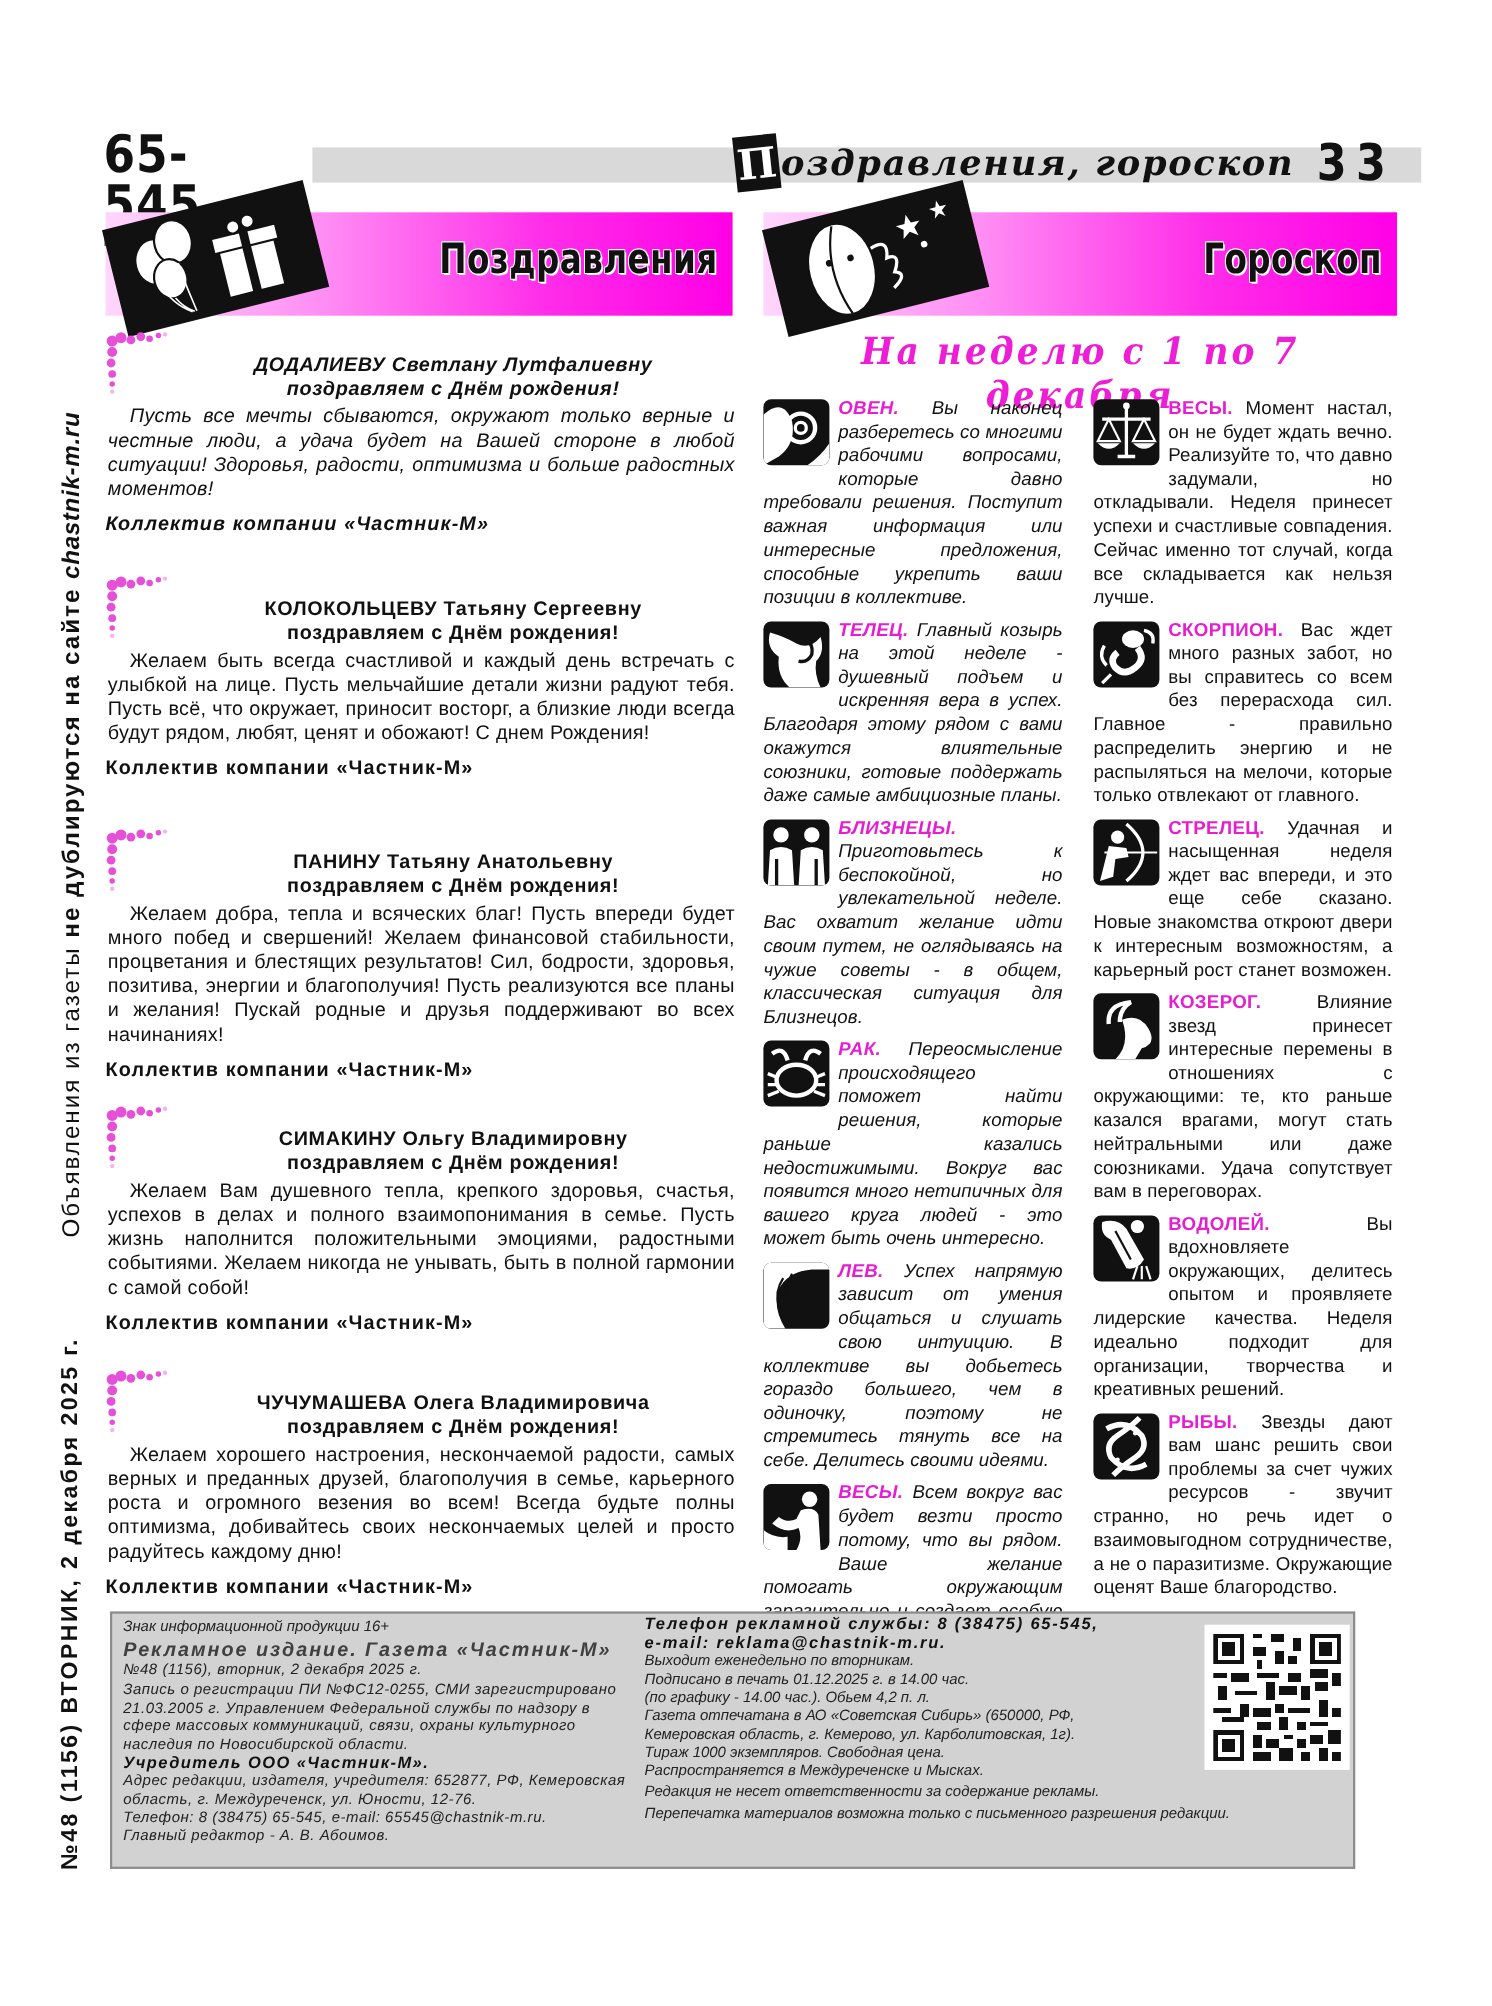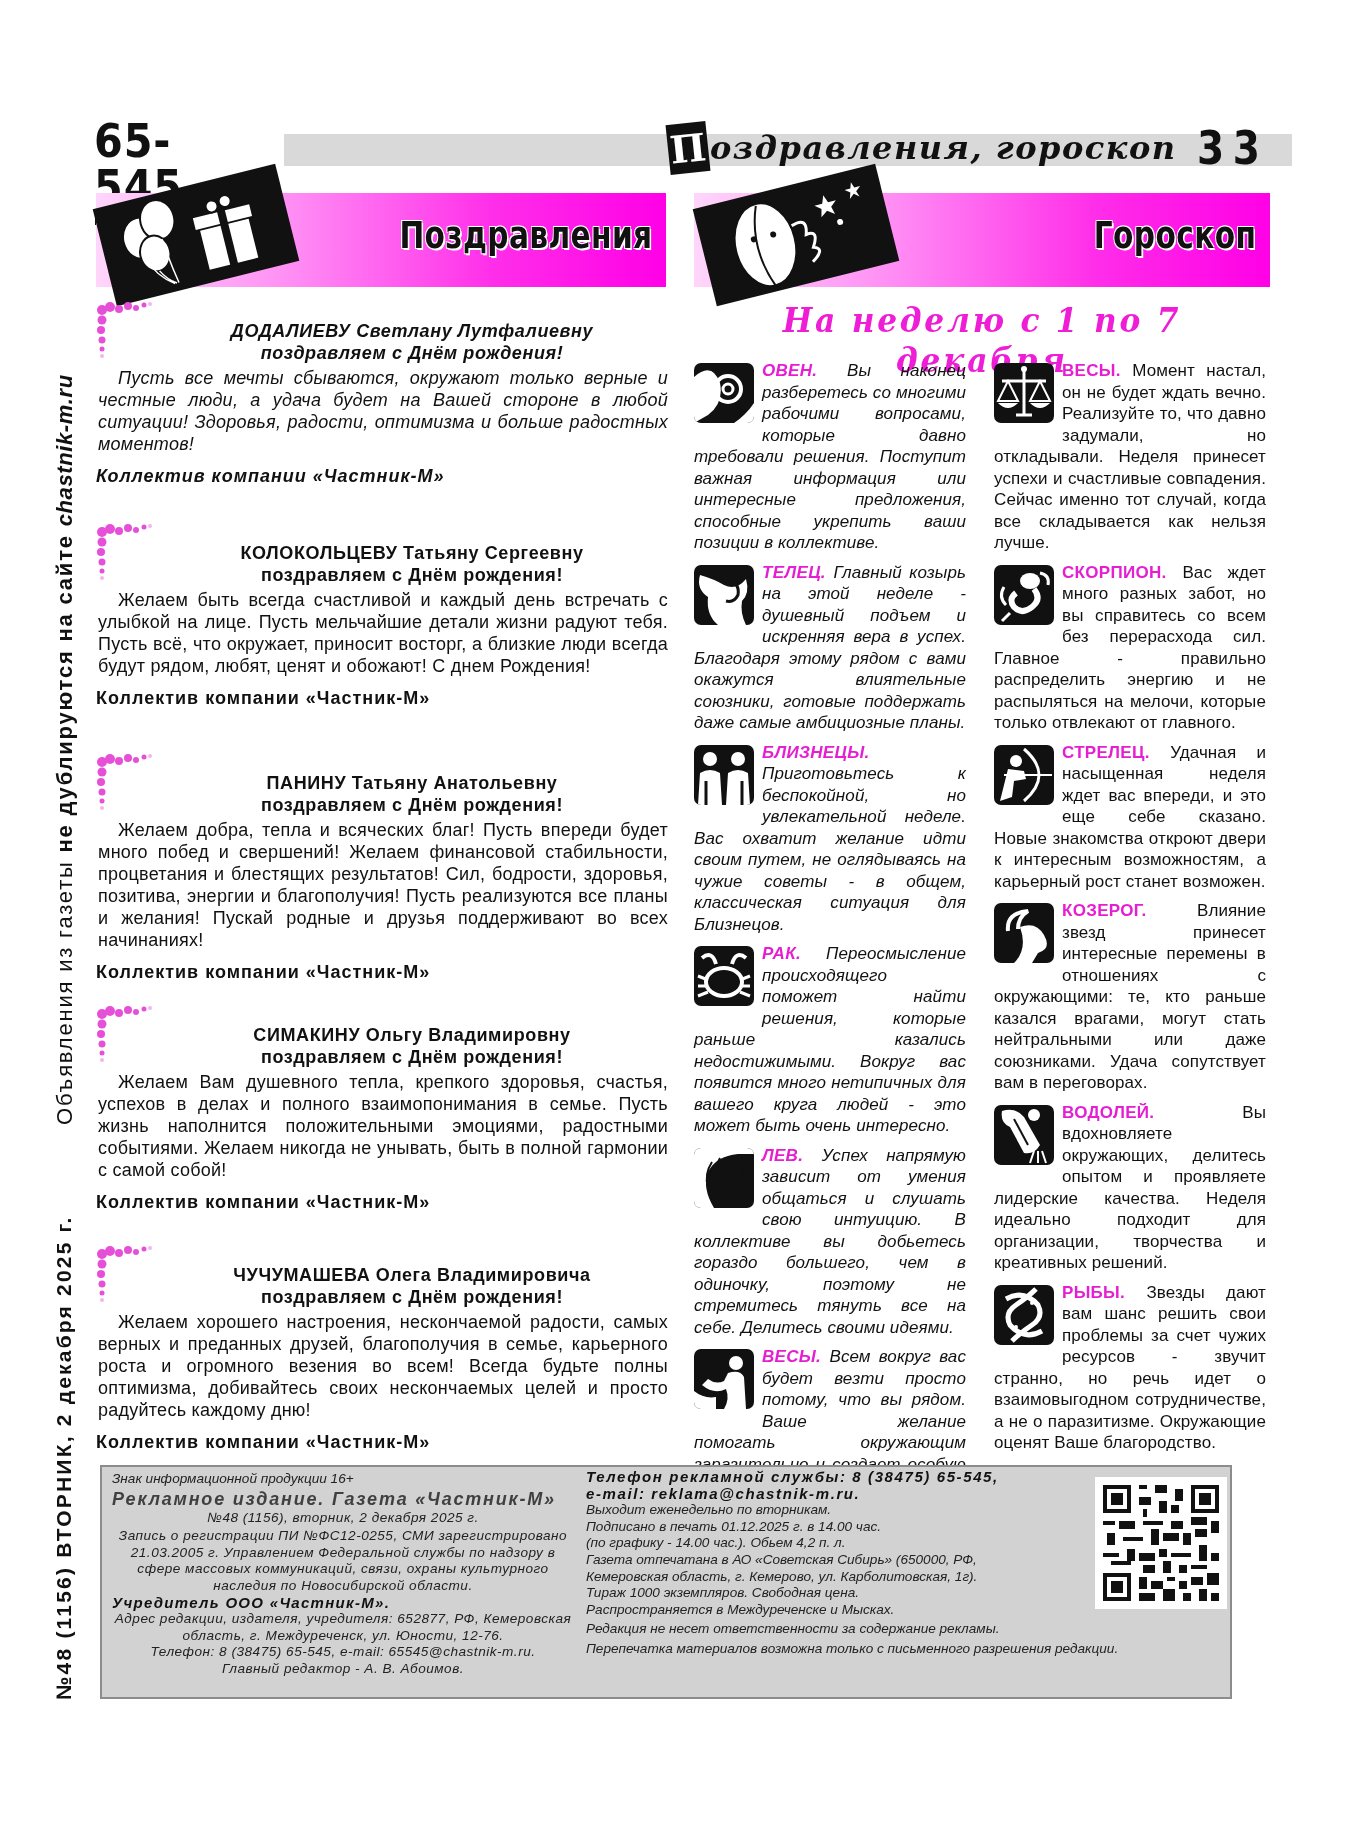--- a/index.html
+++ b/index.html
@@ -43,21 +43,21 @@
   .sign { font-size: 17px; line-height: 21.5px; text-align: justify; letter-spacing: 0.1px; margin-bottom: 8px; }
   .sign-icon { float: left; width: 60px; height: 60px; margin: 3px 8px 2px 0; border-radius: 7px; background: #111; position: relative; overflow: hidden; }
   .sign-name { color: #e61ed2; font-weight: bold; letter-spacing: 0.3px; }
 
   
   .imprint { position: absolute; left: 100px; top: 1465px; width: 1132px; height: 234px; background: #d2d2d2; border: 2px solid #8c8c8c; font-style: italic; font-size: 13.6px; line-height: 16.6px; color: #222; }
   .imp-left { position: absolute; left: 10px; top: 4px; width: 462px; }
   .imp-right { position: absolute; left: 484px; top: 2px; width: 640px; }
   .imp-bold-lg { font-weight: bold; font-size: 18px; line-height: 22px; letter-spacing: 1.8px; color: #404040; }
   .imp-bold { font-weight: bold; font-size: 15px; letter-spacing: 1.3px; color: #111; }
-  .imp-sp { letter-spacing: 0.5px; text-align: center; }
+  .imp-sp { letter-spacing: 0.5px; }
   .qr { position: absolute; left: 993px; top: 10px; width: 132px; height: 132px; background: #fff; padding: 8px; }
 </style>
 </head>
 <body>
 
 <div class="phone-block">
   <div class="phone-number">65-545</div>
   <div class="phone-caption">Прием объявлений</div>
 </div>
 <div class="header-bar"></div>

